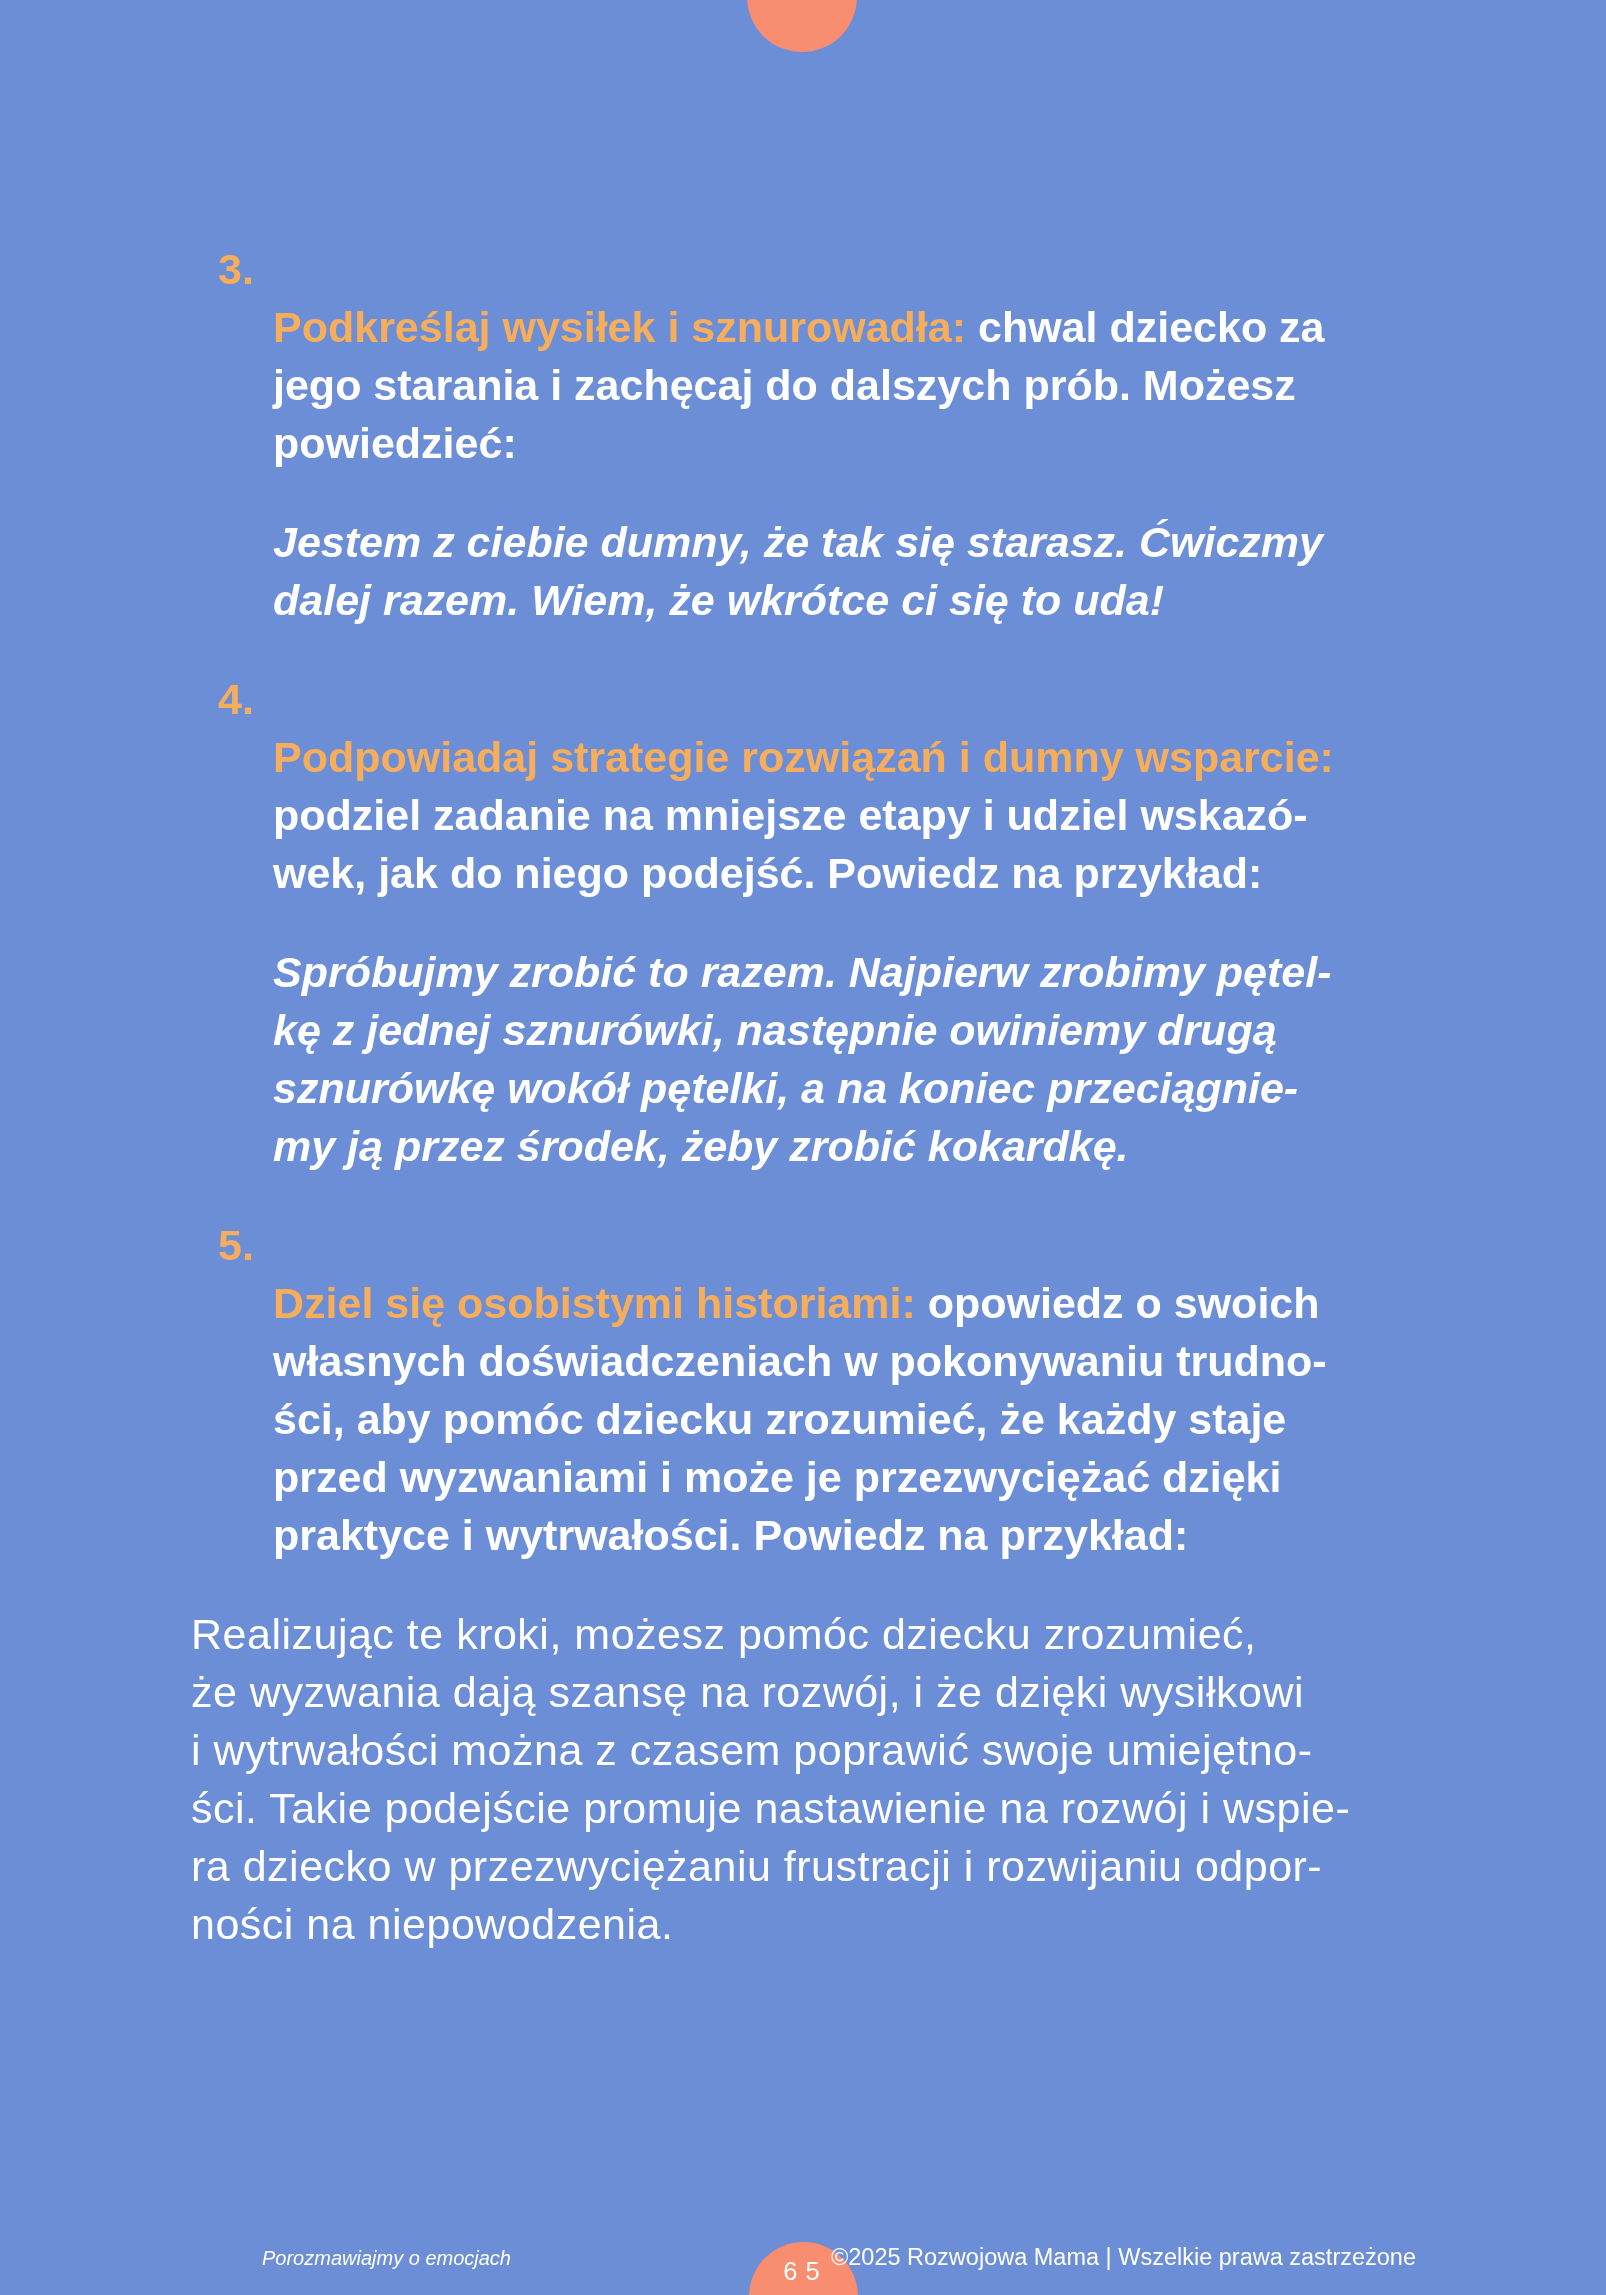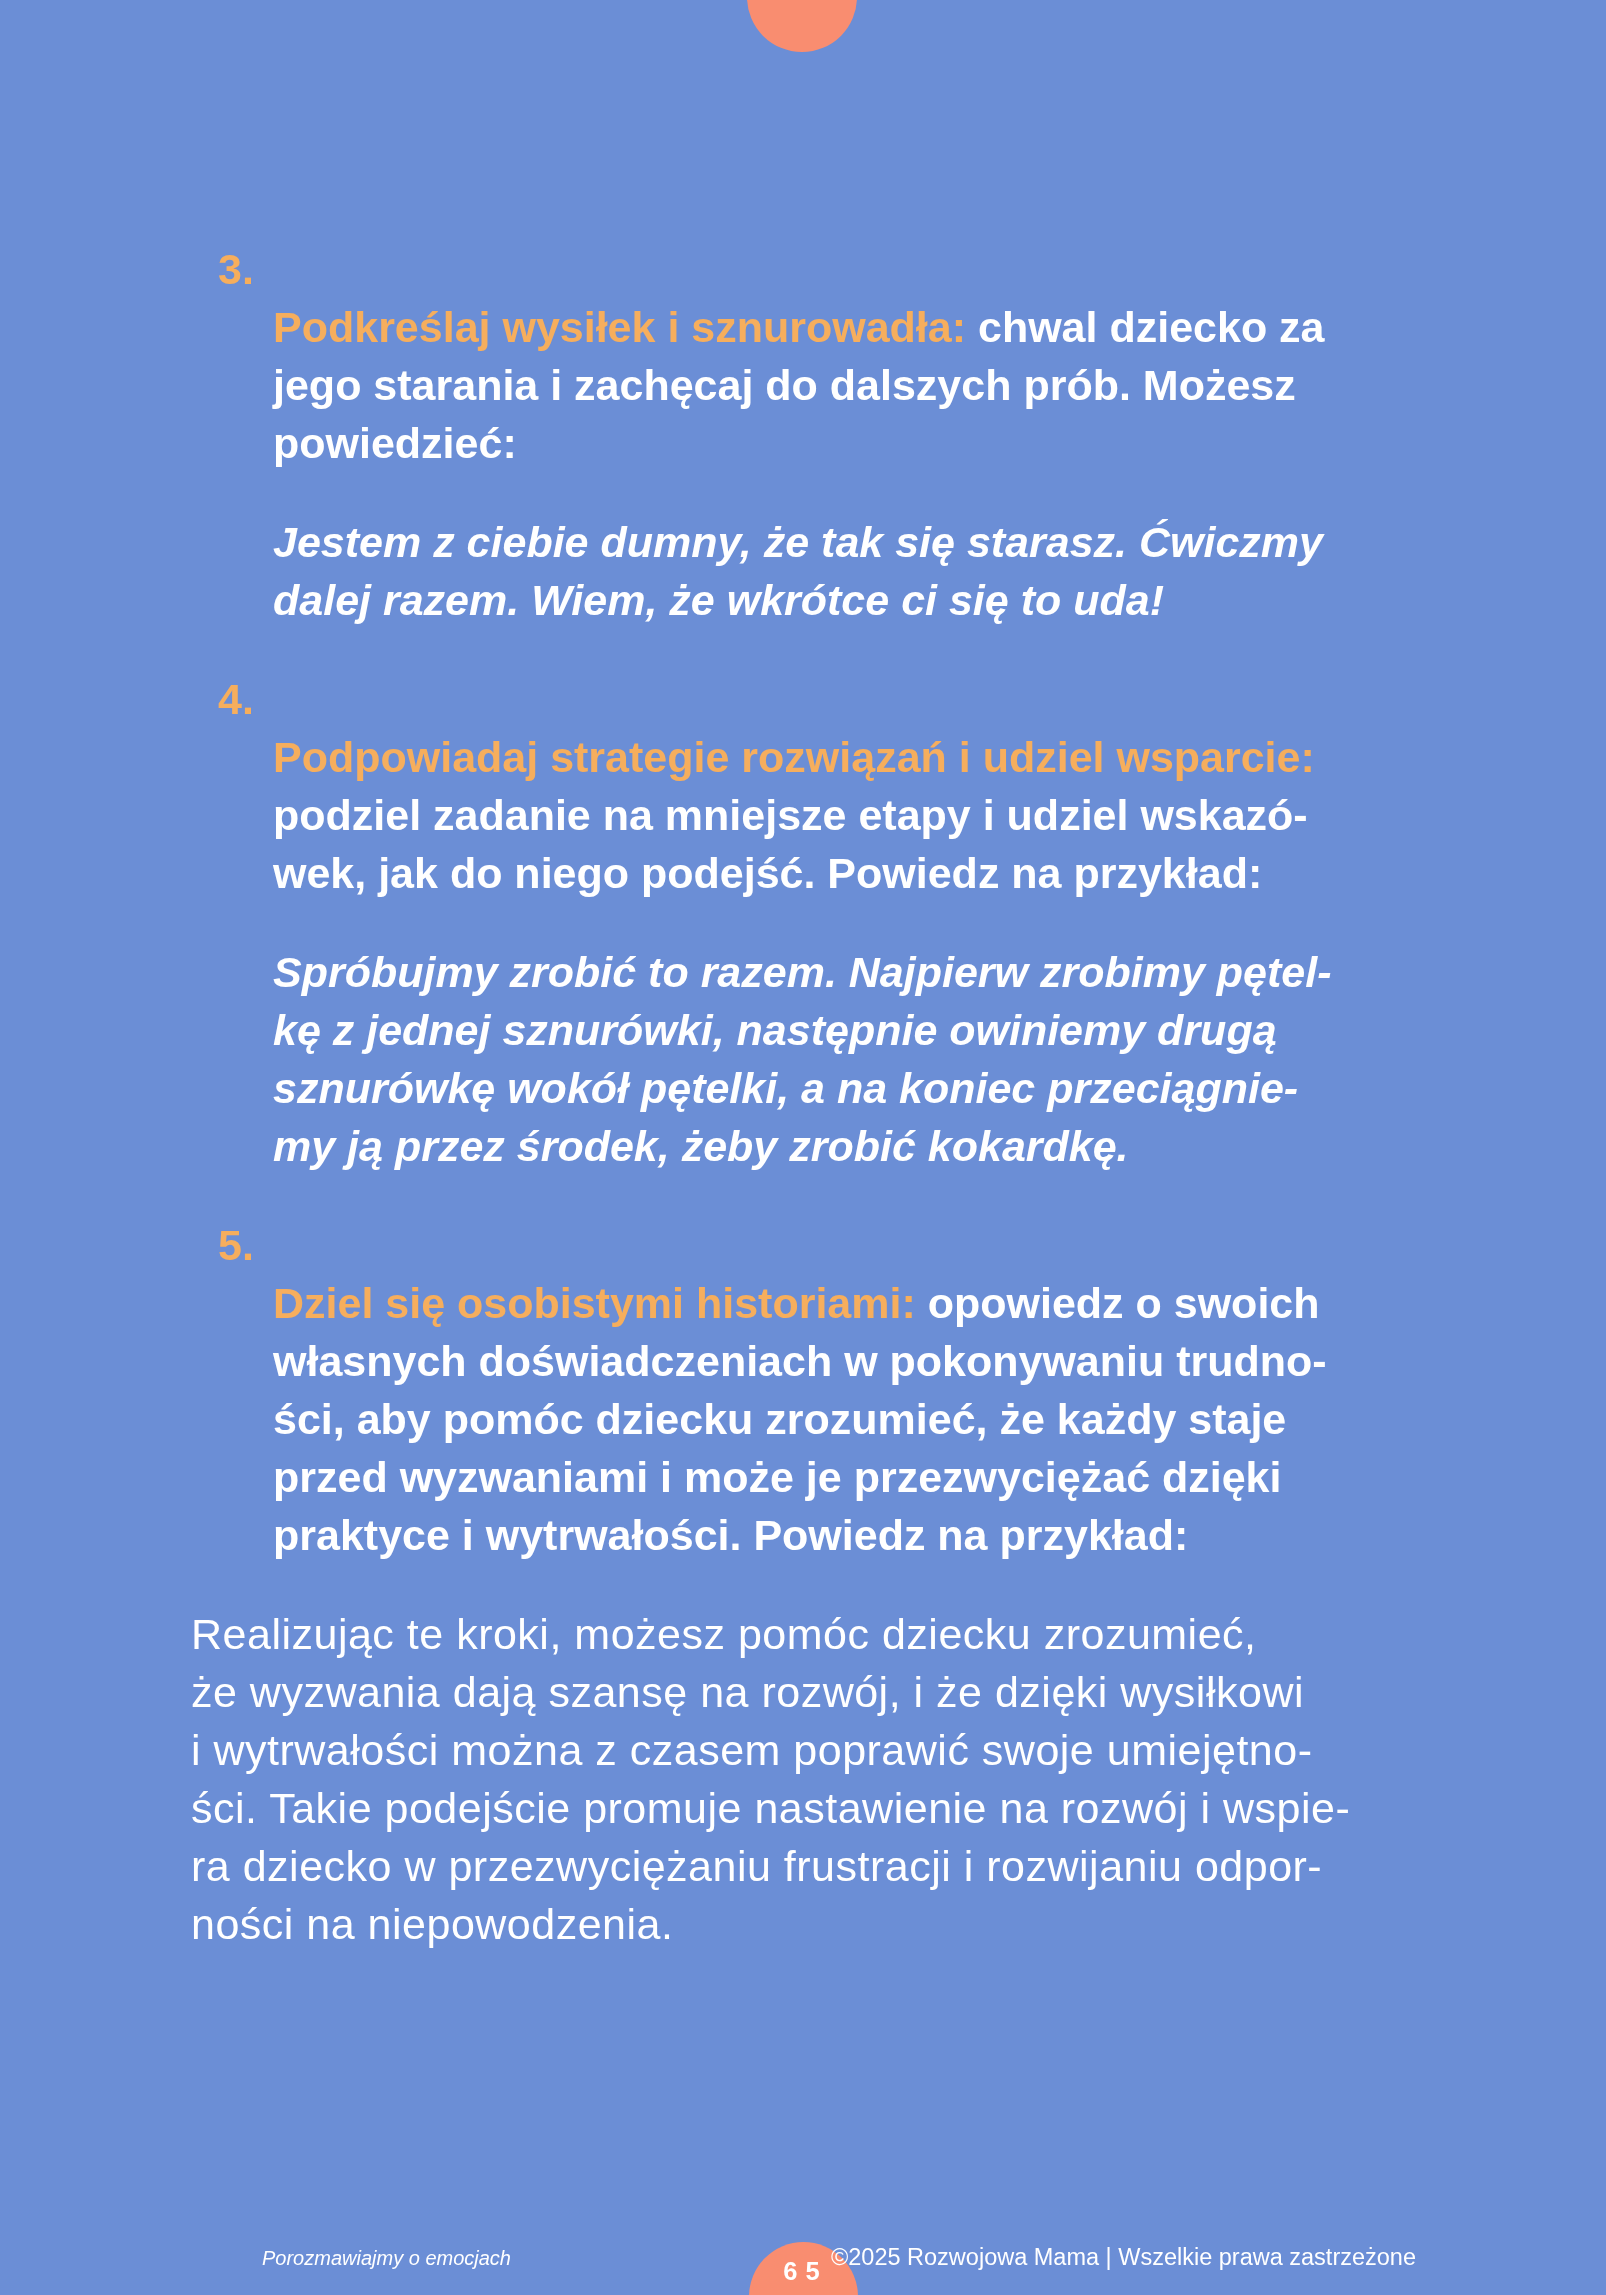--- a/index.html
+++ b/index.html
@@ -33,21 +33,21 @@
     height: 109px;
     text-align: center;
   }
   .page-number {
     display: block;
     padding-top: 17.3px;
     font-size: 25.5px;
     line-height: 1;
     letter-spacing: 8.2px;
     text-indent: 4.1px;
-    font-weight: 700;
+    font-weight: 400;
     color: #FFFFFF;
   }
   .content {
     position: absolute;
     left: 0;
     top: 0;
     width: 1607px;
     box-sizing: border-box;
     padding: 240px 46px 0 191px;
   }
@@ -118,21 +118,21 @@
   <div class="list-item">
     <span class="item-number">3.</span><span class="item-heading">Podkreślaj wysiłek i sznurowadła:</span><span class="item-body"> chwal dziecko za
 jego starania i zachęcaj do dalszych prób. Możesz
 powiedzieć:</span>
   </div>
 
   <div class="quote">Jestem z ciebie dumny, że tak się starasz. Ćwiczmy
 dalej razem. Wiem, że wkrótce ci się to uda!</div>
 
   <div class="list-item">
-    <span class="item-number">4.</span><span class="item-heading">Podpowiadaj strategie rozwiązań i udziel wsparcie:</span><span class="item-body">
+    <span class="item-number">4.</span><span class="item-heading">Podpowiadaj strategie rozwiązań i dumny wsparcie:</span><span class="item-body">
 podziel zadanie na mniejsze etapy i udziel wskazó-
 wek, jak do niego podejść. Powiedz na przykład:</span>
   </div>
 
   <div class="quote">Spróbujmy zrobić to razem. Najpierw zrobimy pętel-
 kę z jednej sznurówki, następnie owiniemy drugą
 sznurówkę wokół pętelki, a na koniec przeciągnie-
 my ją przez środek, żeby zrobić kokardkę.</div>
 
   <div class="list-item">

